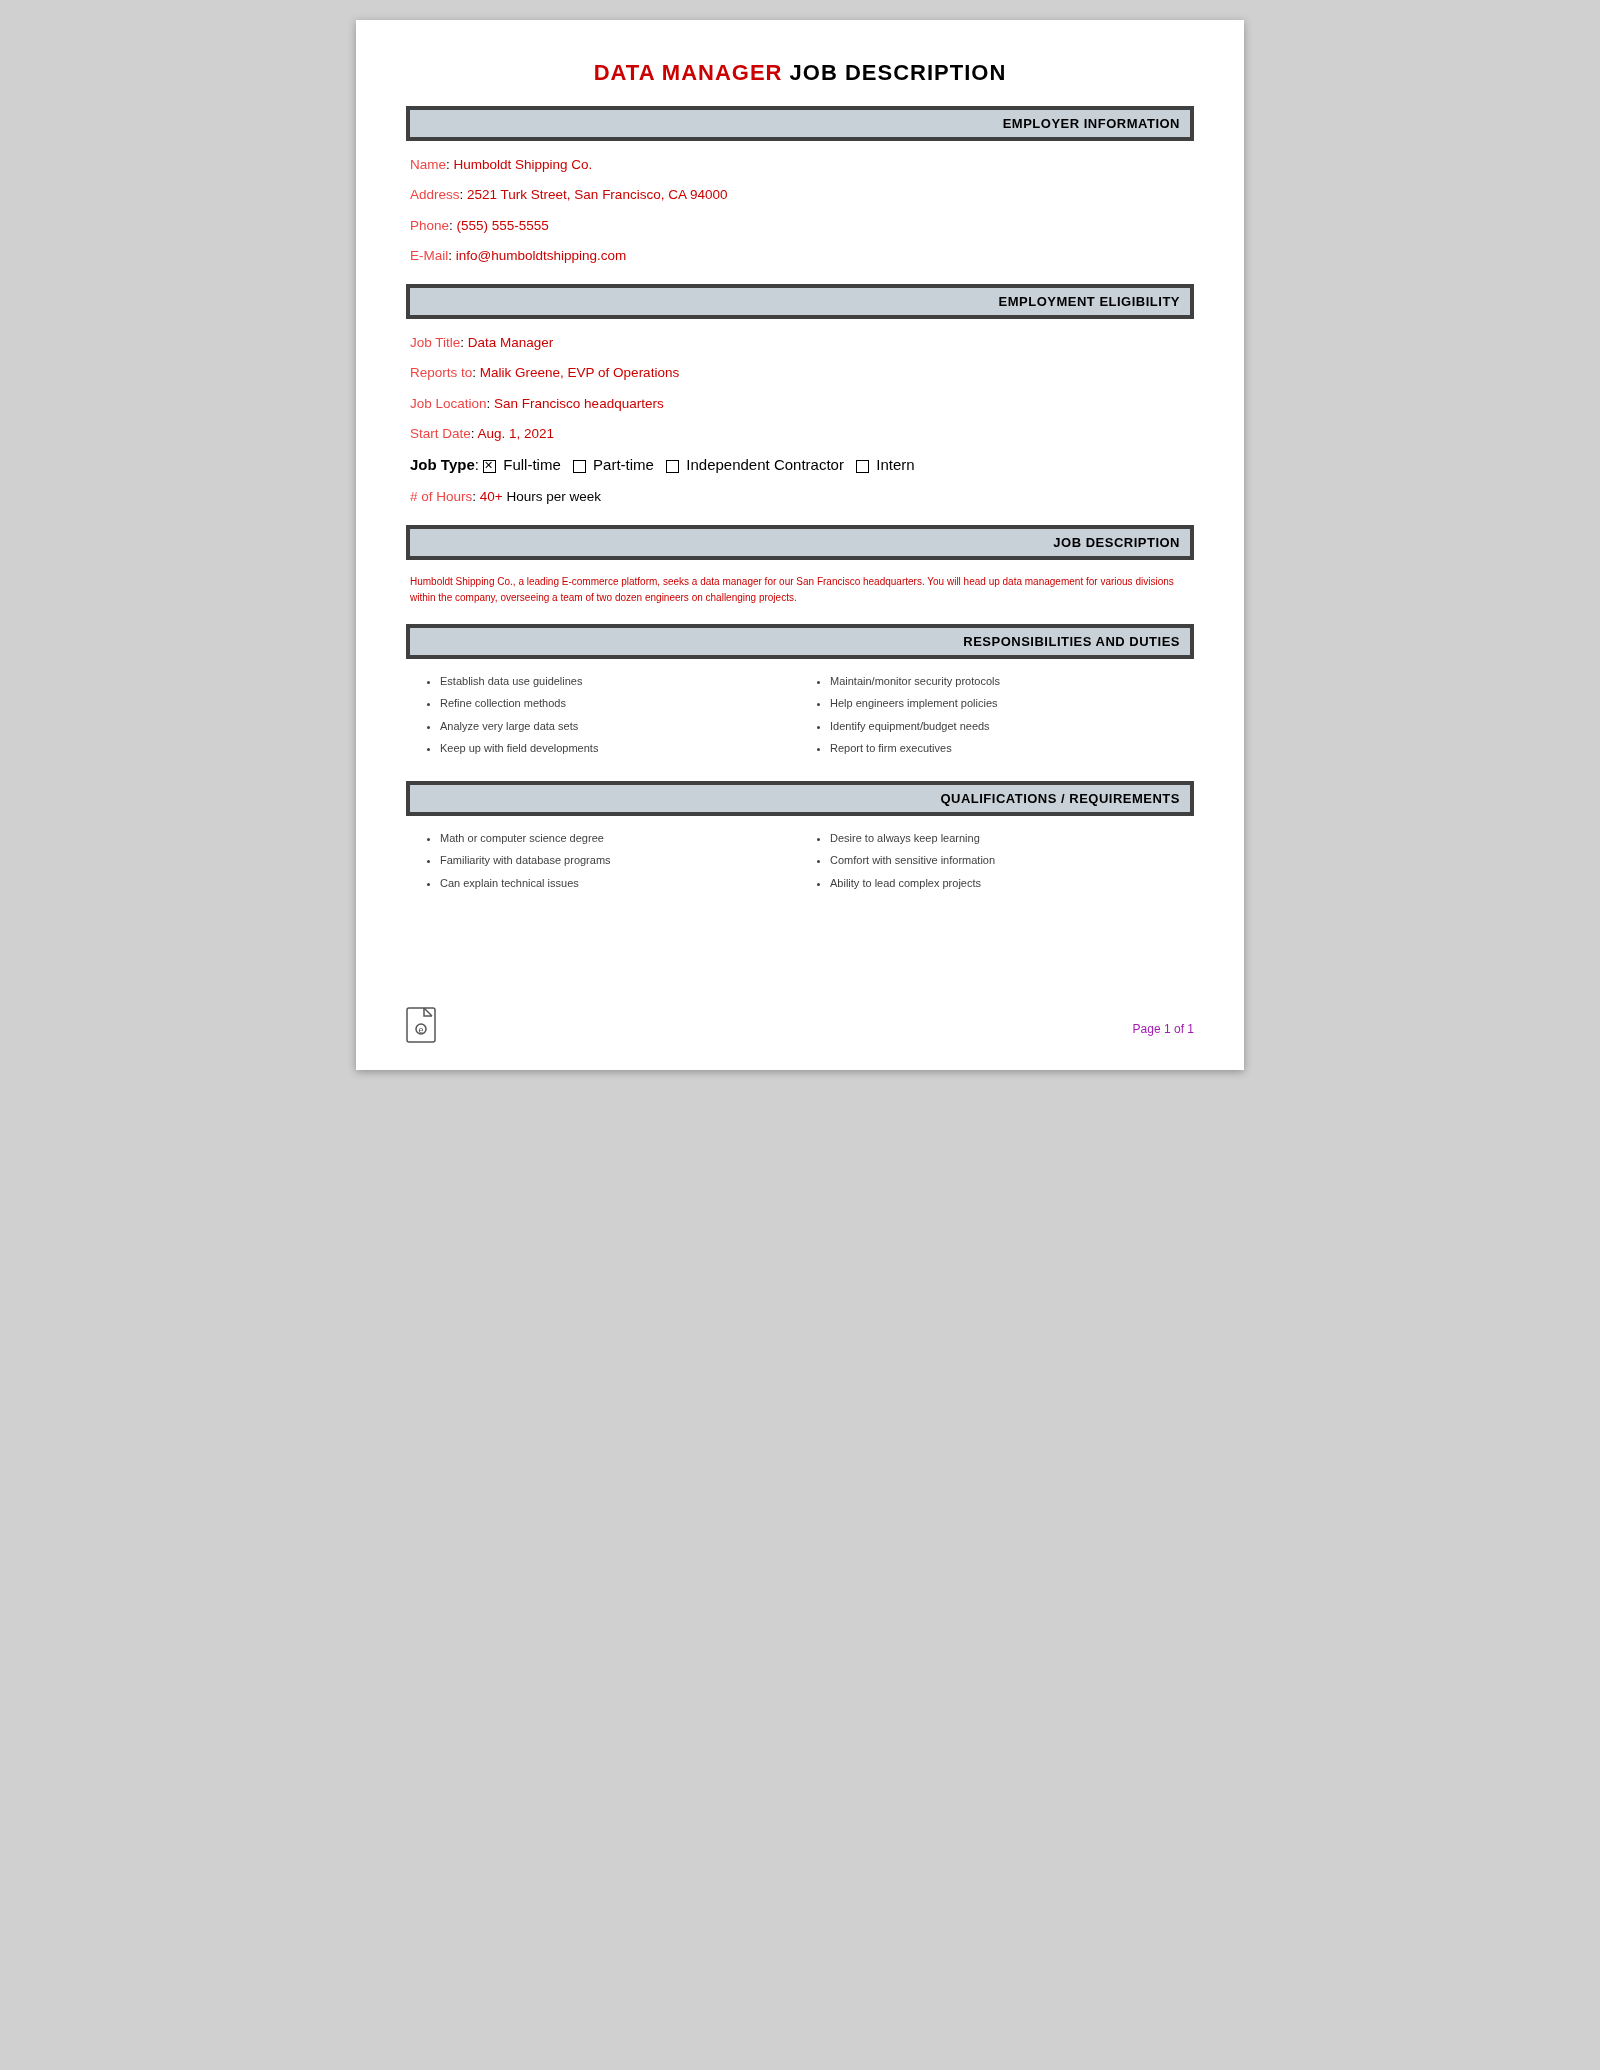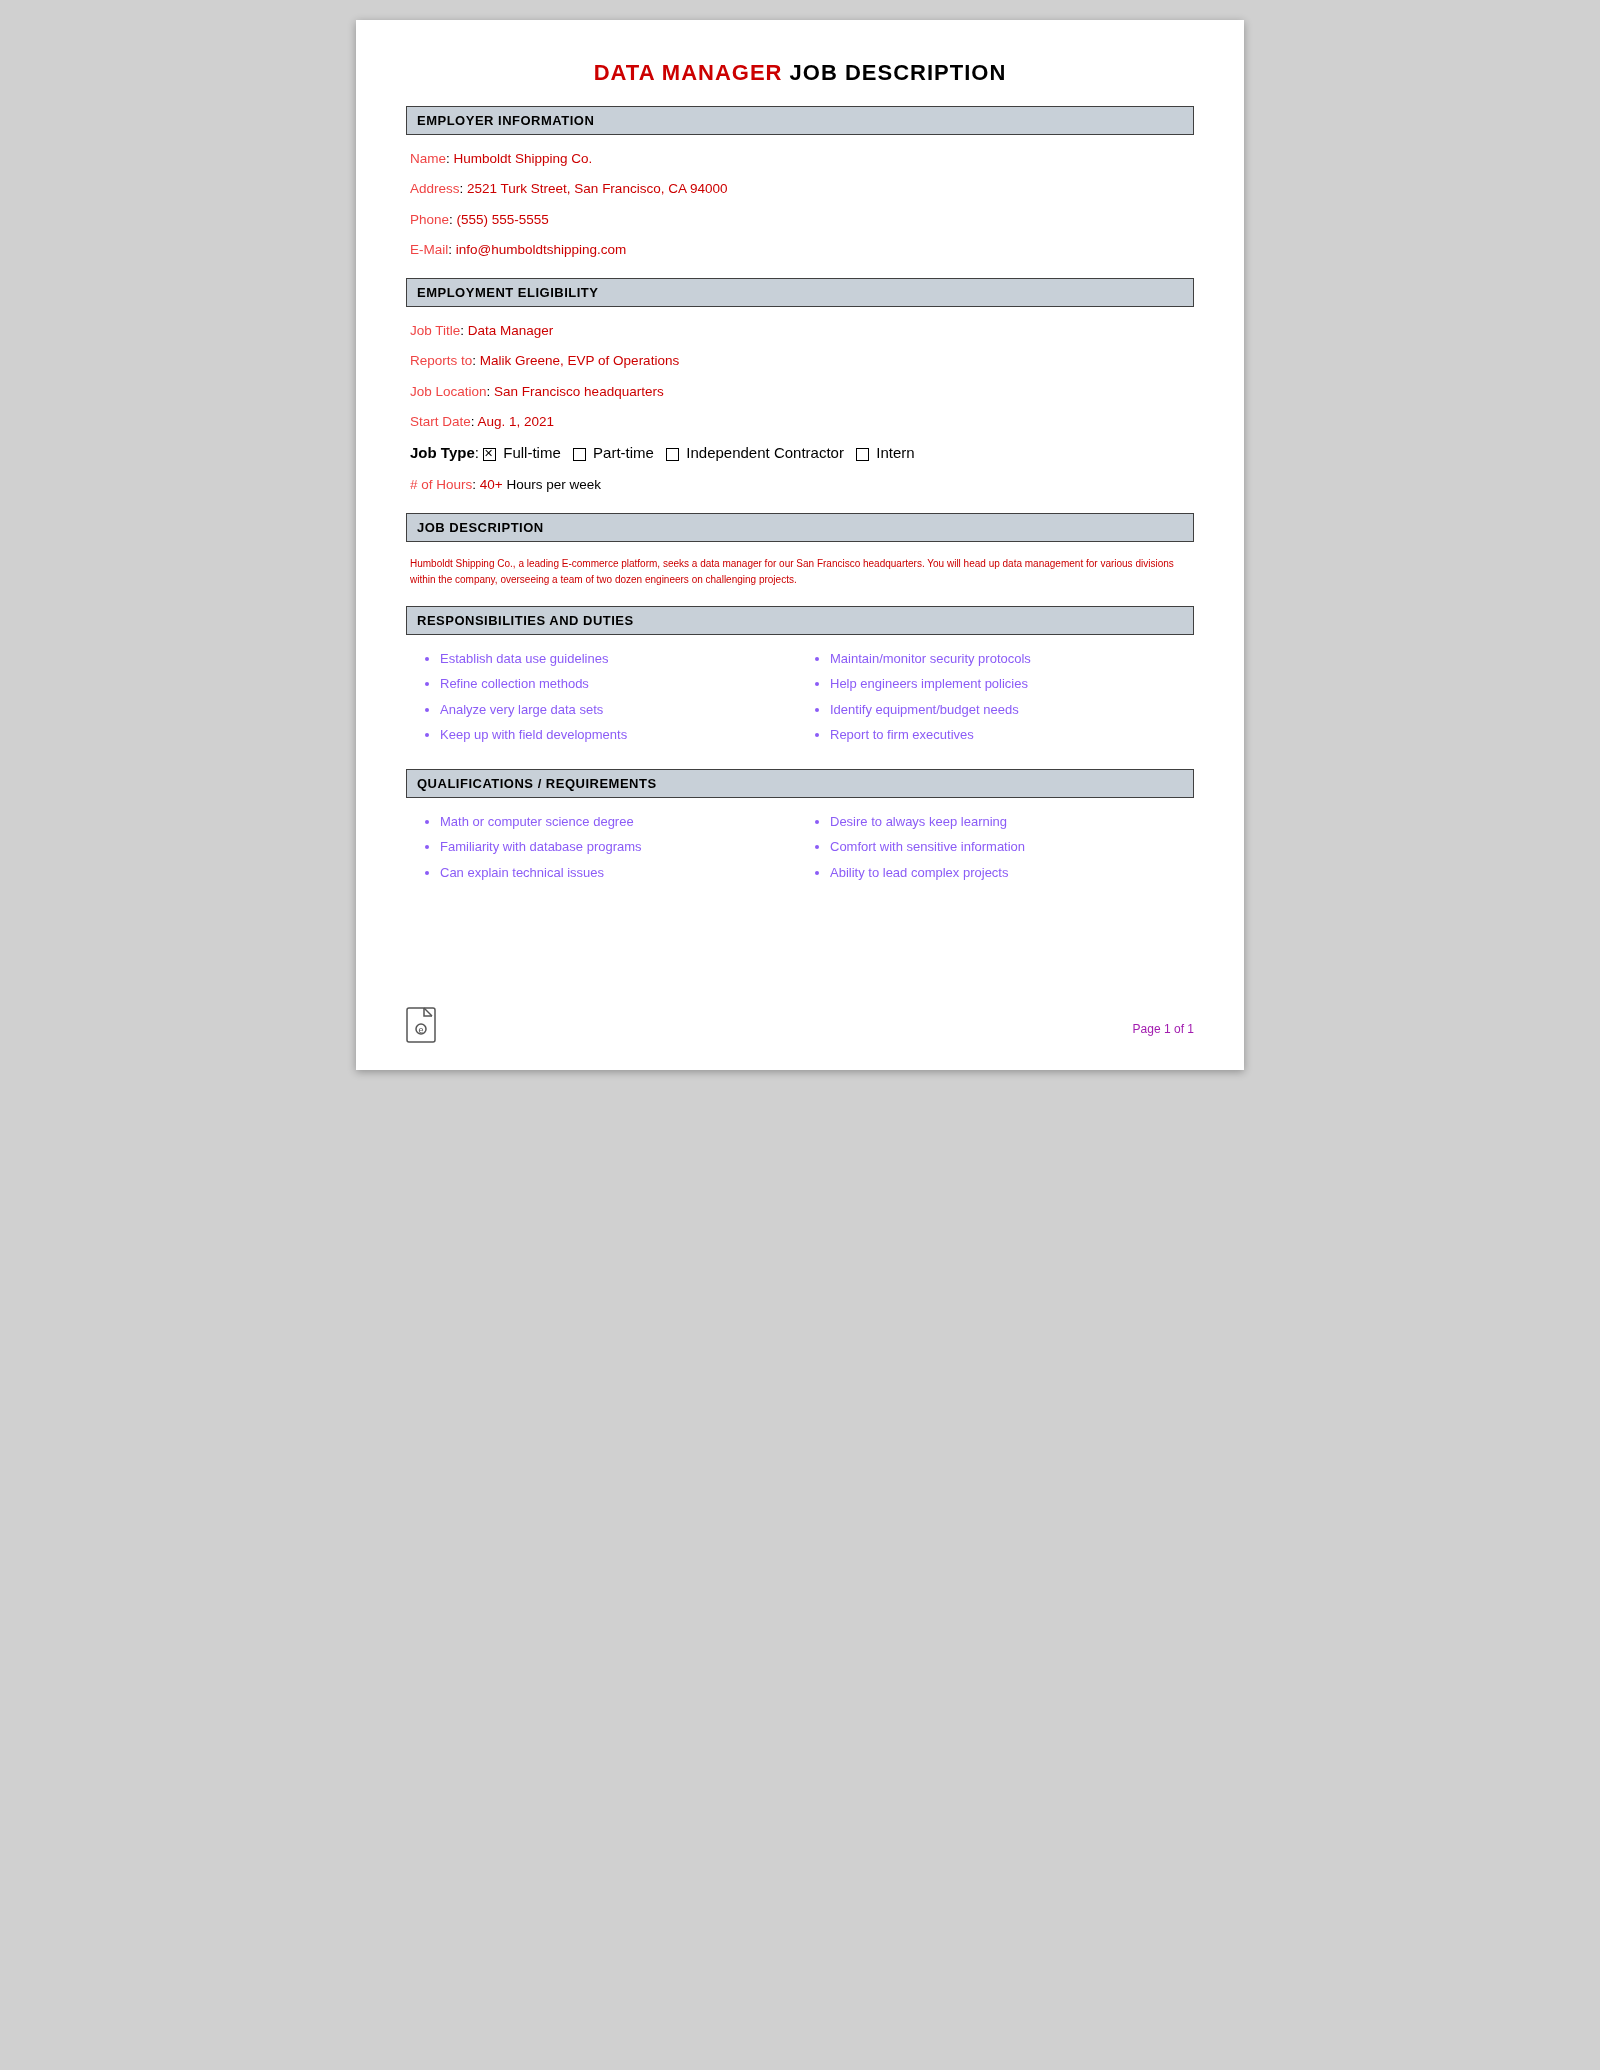--- a/index.html
+++ b/index.html
@@ -30,22 +30,22 @@
       font-weight: bold;
       color: #000;
       margin-bottom: 20px;
       letter-spacing: 1px;
     }
     .main-title .red {
       color: #cc0000;
     }
     .section-header {
       background: #c8d0d8;
-      border: 1px solid #404040;
-      text-align: left;
+      border: 4px solid #404040;
+      text-align: right;
       font-weight: bold;
       font-size: 13px;
       padding: 6px 10px;
       margin-bottom: 14px;
       letter-spacing: 0.5px;
     }
     .info-block {
       margin-bottom: 18px;
       padding: 0 4px;
     }
@@ -82,22 +82,22 @@
     }
     .col-list {
       flex: 1;
       padding-left: 10px;
     }
     .col-list ul {
       list-style: disc;
       padding-left: 20px;
     }
     .col-list ul li {
-      font-size: 13px;
-      color: #8b5cf6;
+      font-size: 11px;
+      color: #404040;
       margin-bottom: 6px;
       line-height: 1.5;
     }
     .checkbox-row {
       font-size: 15px;
       margin-bottom: 10px;
       line-height: 1.5;
     }
     .checkbox-row .label {
       font-weight: bold;

